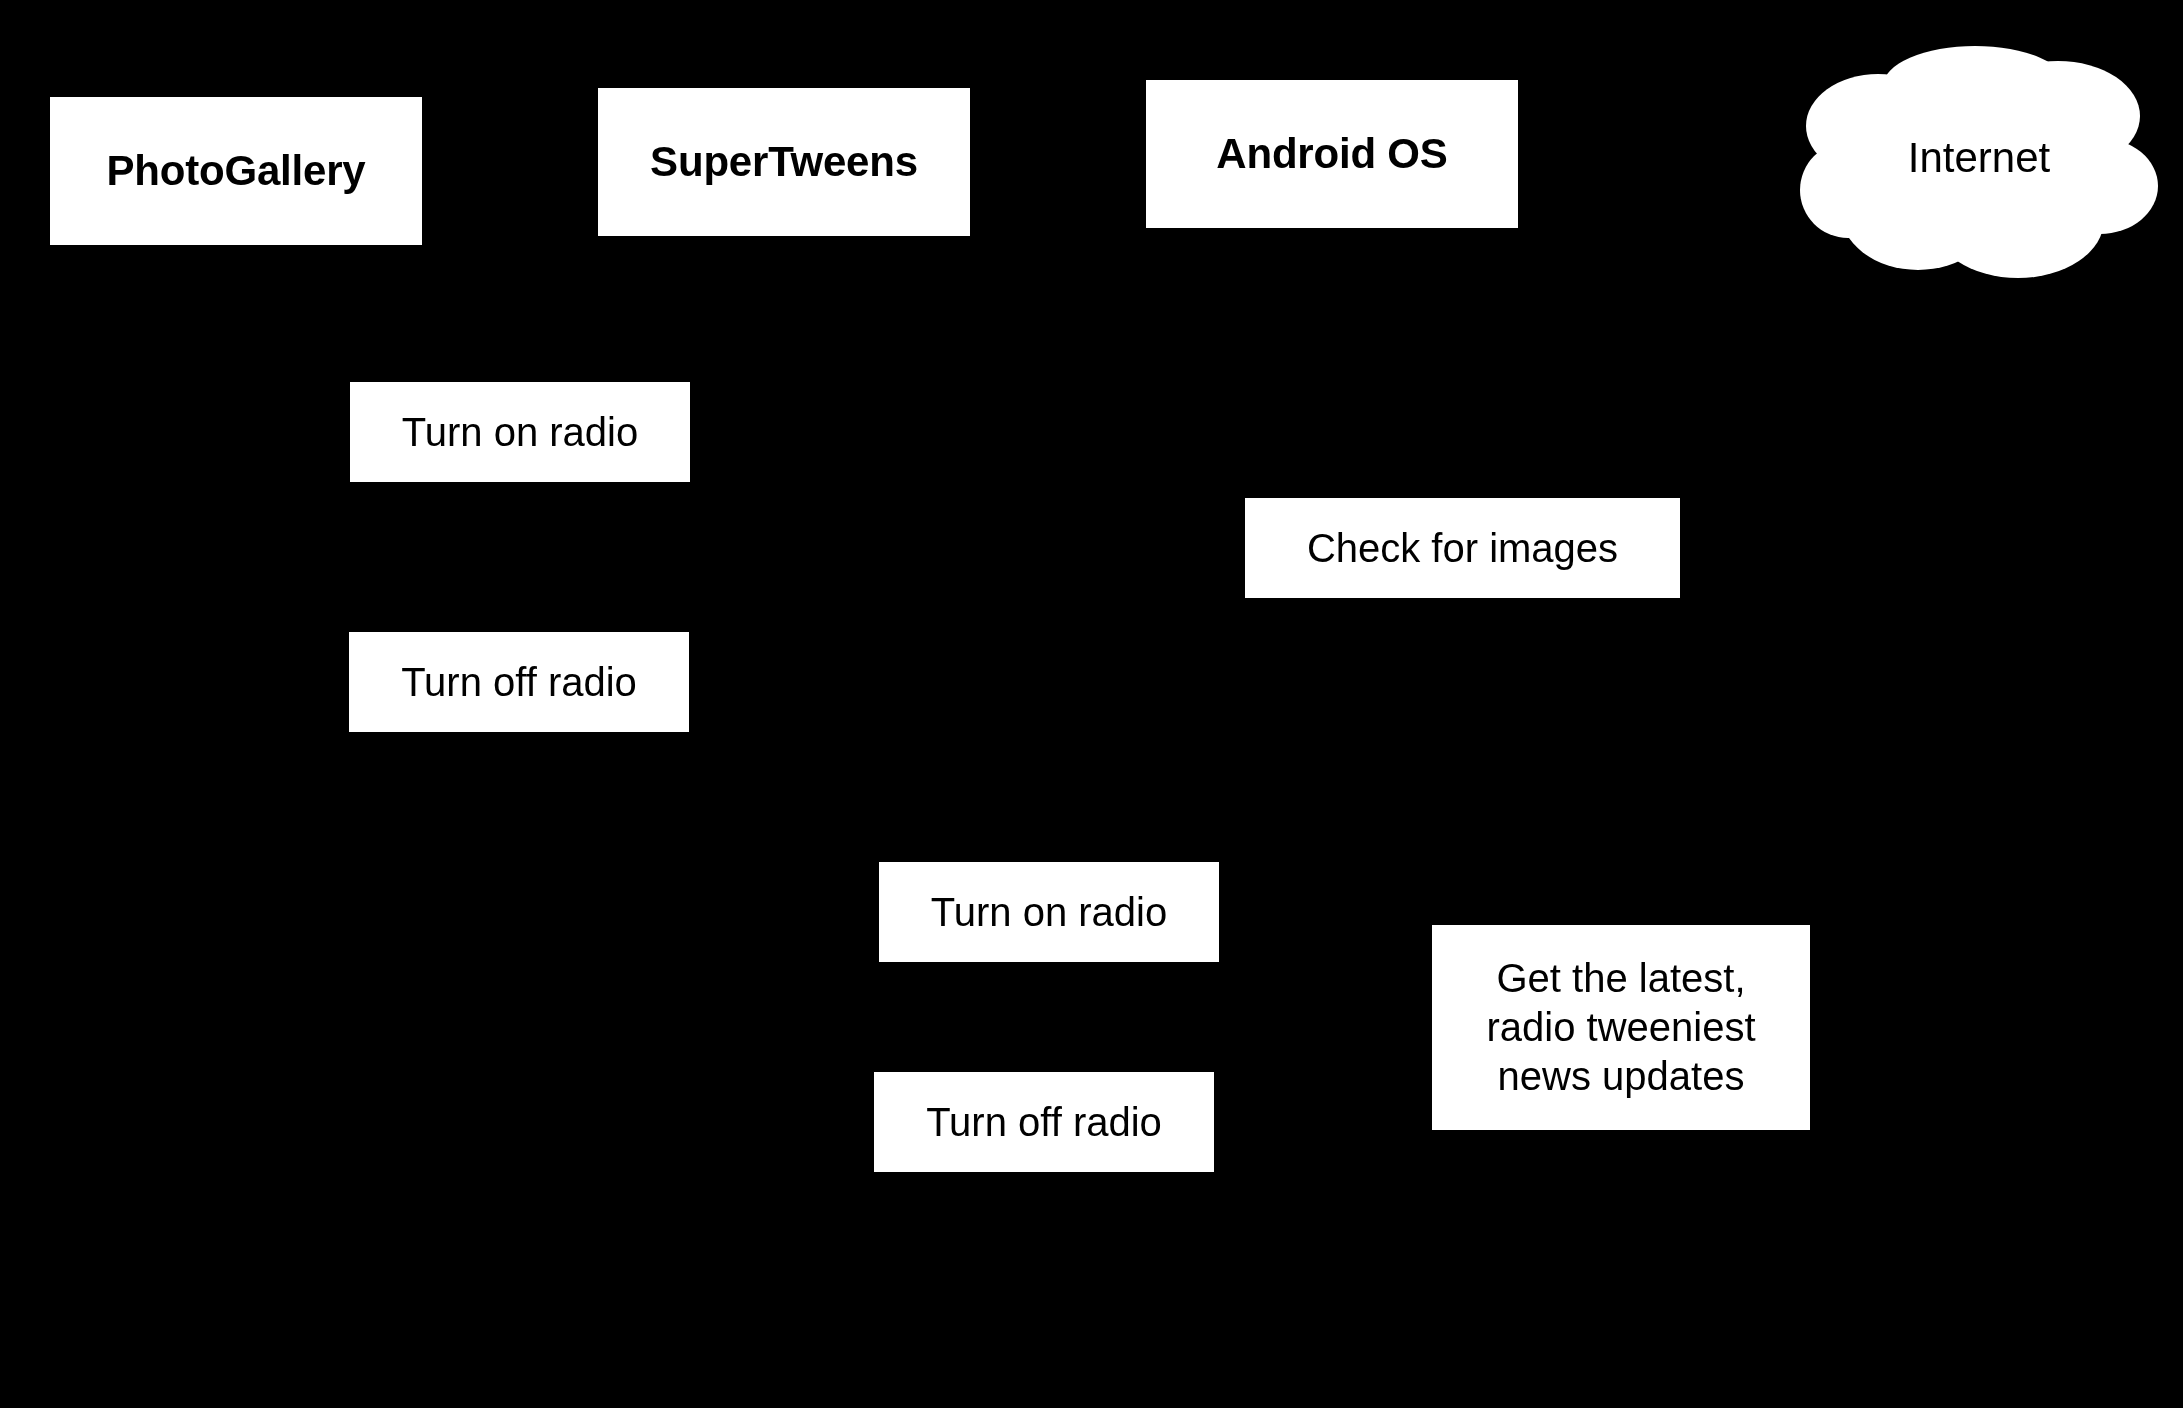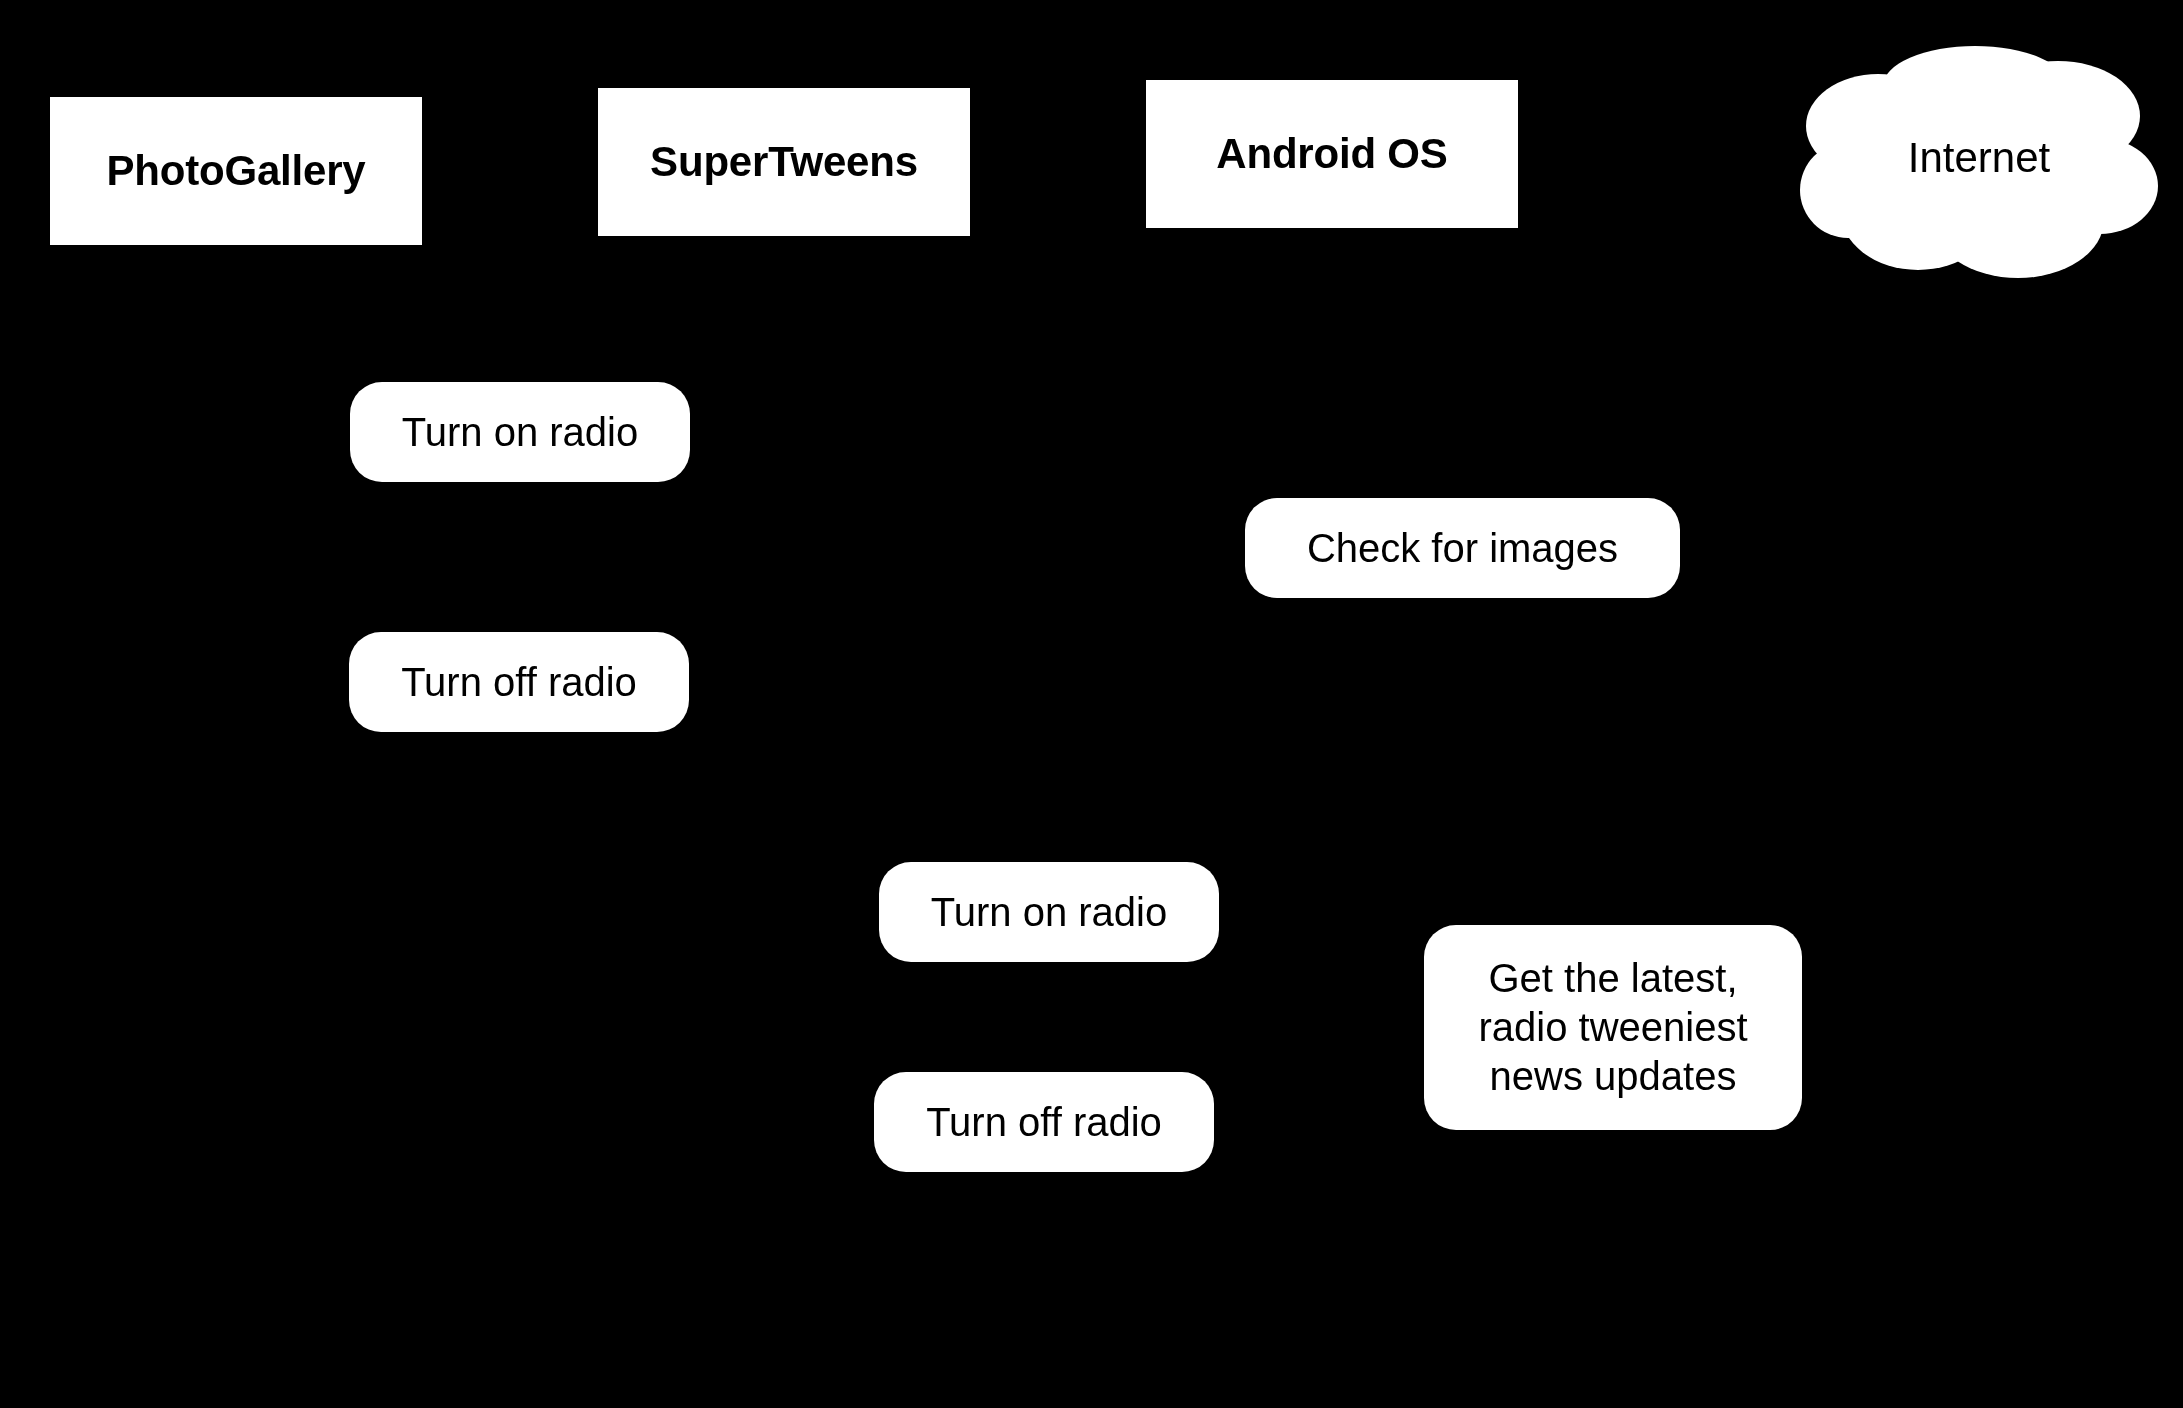--- a/index.html
+++ b/index.html
@@ -101,26 +101,26 @@
     box-sizing: border-box;
     display: flex;
     align-items: center;
     justify-content: center;
     text-align: center;
     font-size: 40px;
     font-weight: normal;
     line-height: 1.05;
     white-space: nowrap;
     z-index: 5;
-    border-radius: 32px;
   }
   .msg-box.multi {
     white-space: normal;
     line-height: 1.22;
     padding: 4px 10px;
+    margin-left: 8px;
   }
 </style>
 </head>
 <body>
 
 <div id="canvas">
 
   <div class="lifeline" style="left:235px; top:245px; height:1140px;"></div>
   <div class="lifeline" style="left:783px; top:245px; height:1140px;"></div>
   <div class="lifeline" style="left:1331px; top:245px; height:1140px;"></div>

